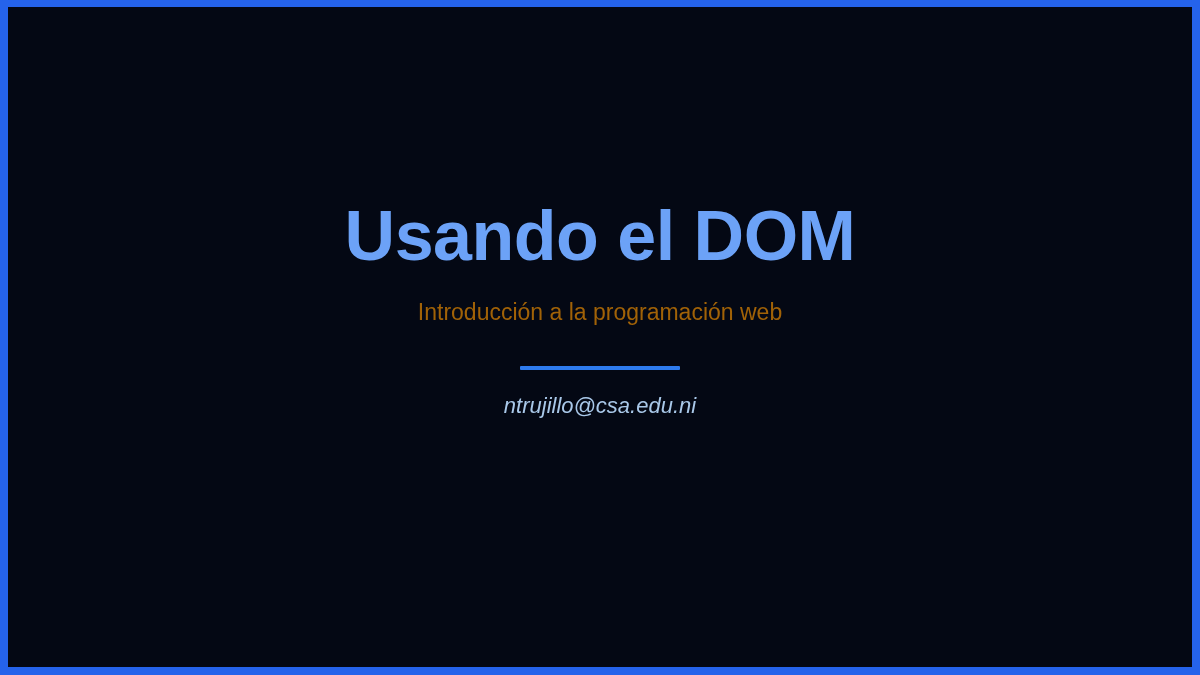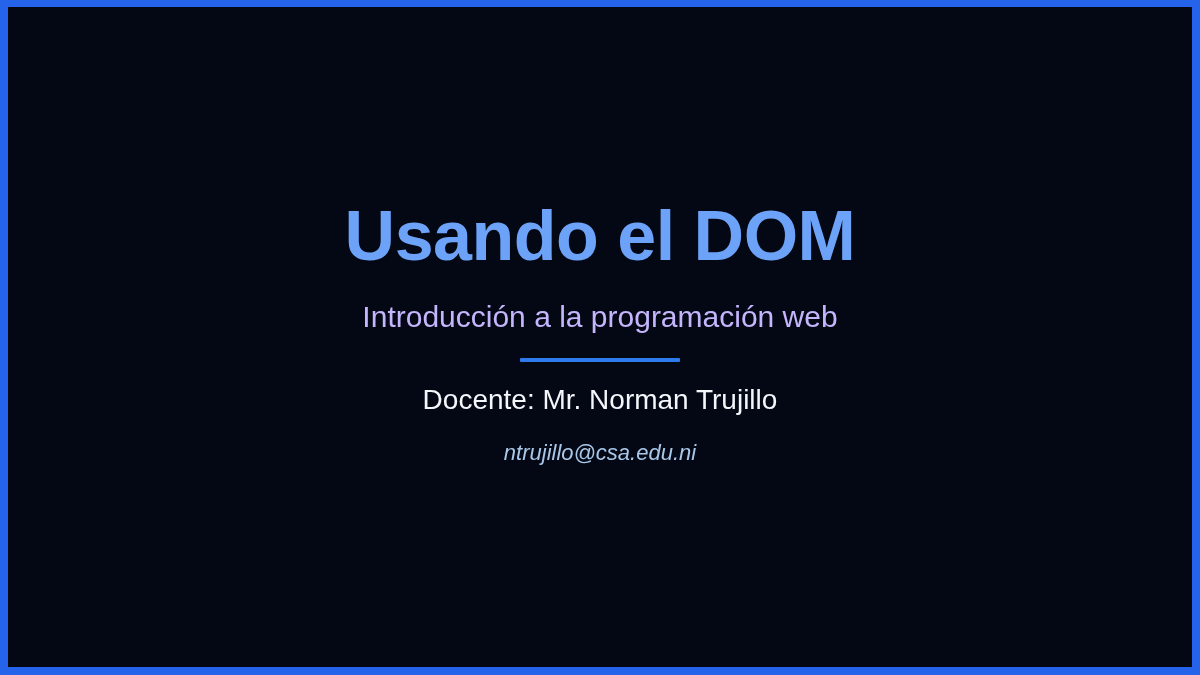--- a/index.html
+++ b/index.html
@@ -51,26 +51,26 @@
     margin: 0;
     font-size: 70px;
     line-height: 1.06;
     font-weight: 700;
     letter-spacing: -0.5px;
     color: #6ca2f7;
     white-space: nowrap;
   }
 
   .slide-subtitle {
-    margin: 0;
+    margin: 16px;
     margin-top: 26px;
-    font-size: 30px;
+    font-size: 23px;
     line-height: 1.2;
     font-weight: 400;
-    color: #c4b5fd;
+    color: #a16207;
     white-space: nowrap;
   }
 
   .divider {
     margin-top: 23px;
     width: 160px;
     height: 4px;
     background: #2e7bee;
     border-radius: 1px;
   }
@@ -103,20 +103,19 @@
   <div class="slide-inner">
 
     <div class="title-block">
 
       <h1 class="slide-title">Usando el DOM</h1>
 
       <p class="slide-subtitle">Introducción a la programación web</p>
 
       <div class="divider"></div>
 
-      <p class="presenter">Docente: Mr. Norman Trujillo</p>
 
       <p class="email">ntrujillo@csa.edu.ni</p>
 
     </div>
 
   </div>
 </div>
 
 </body></html>

